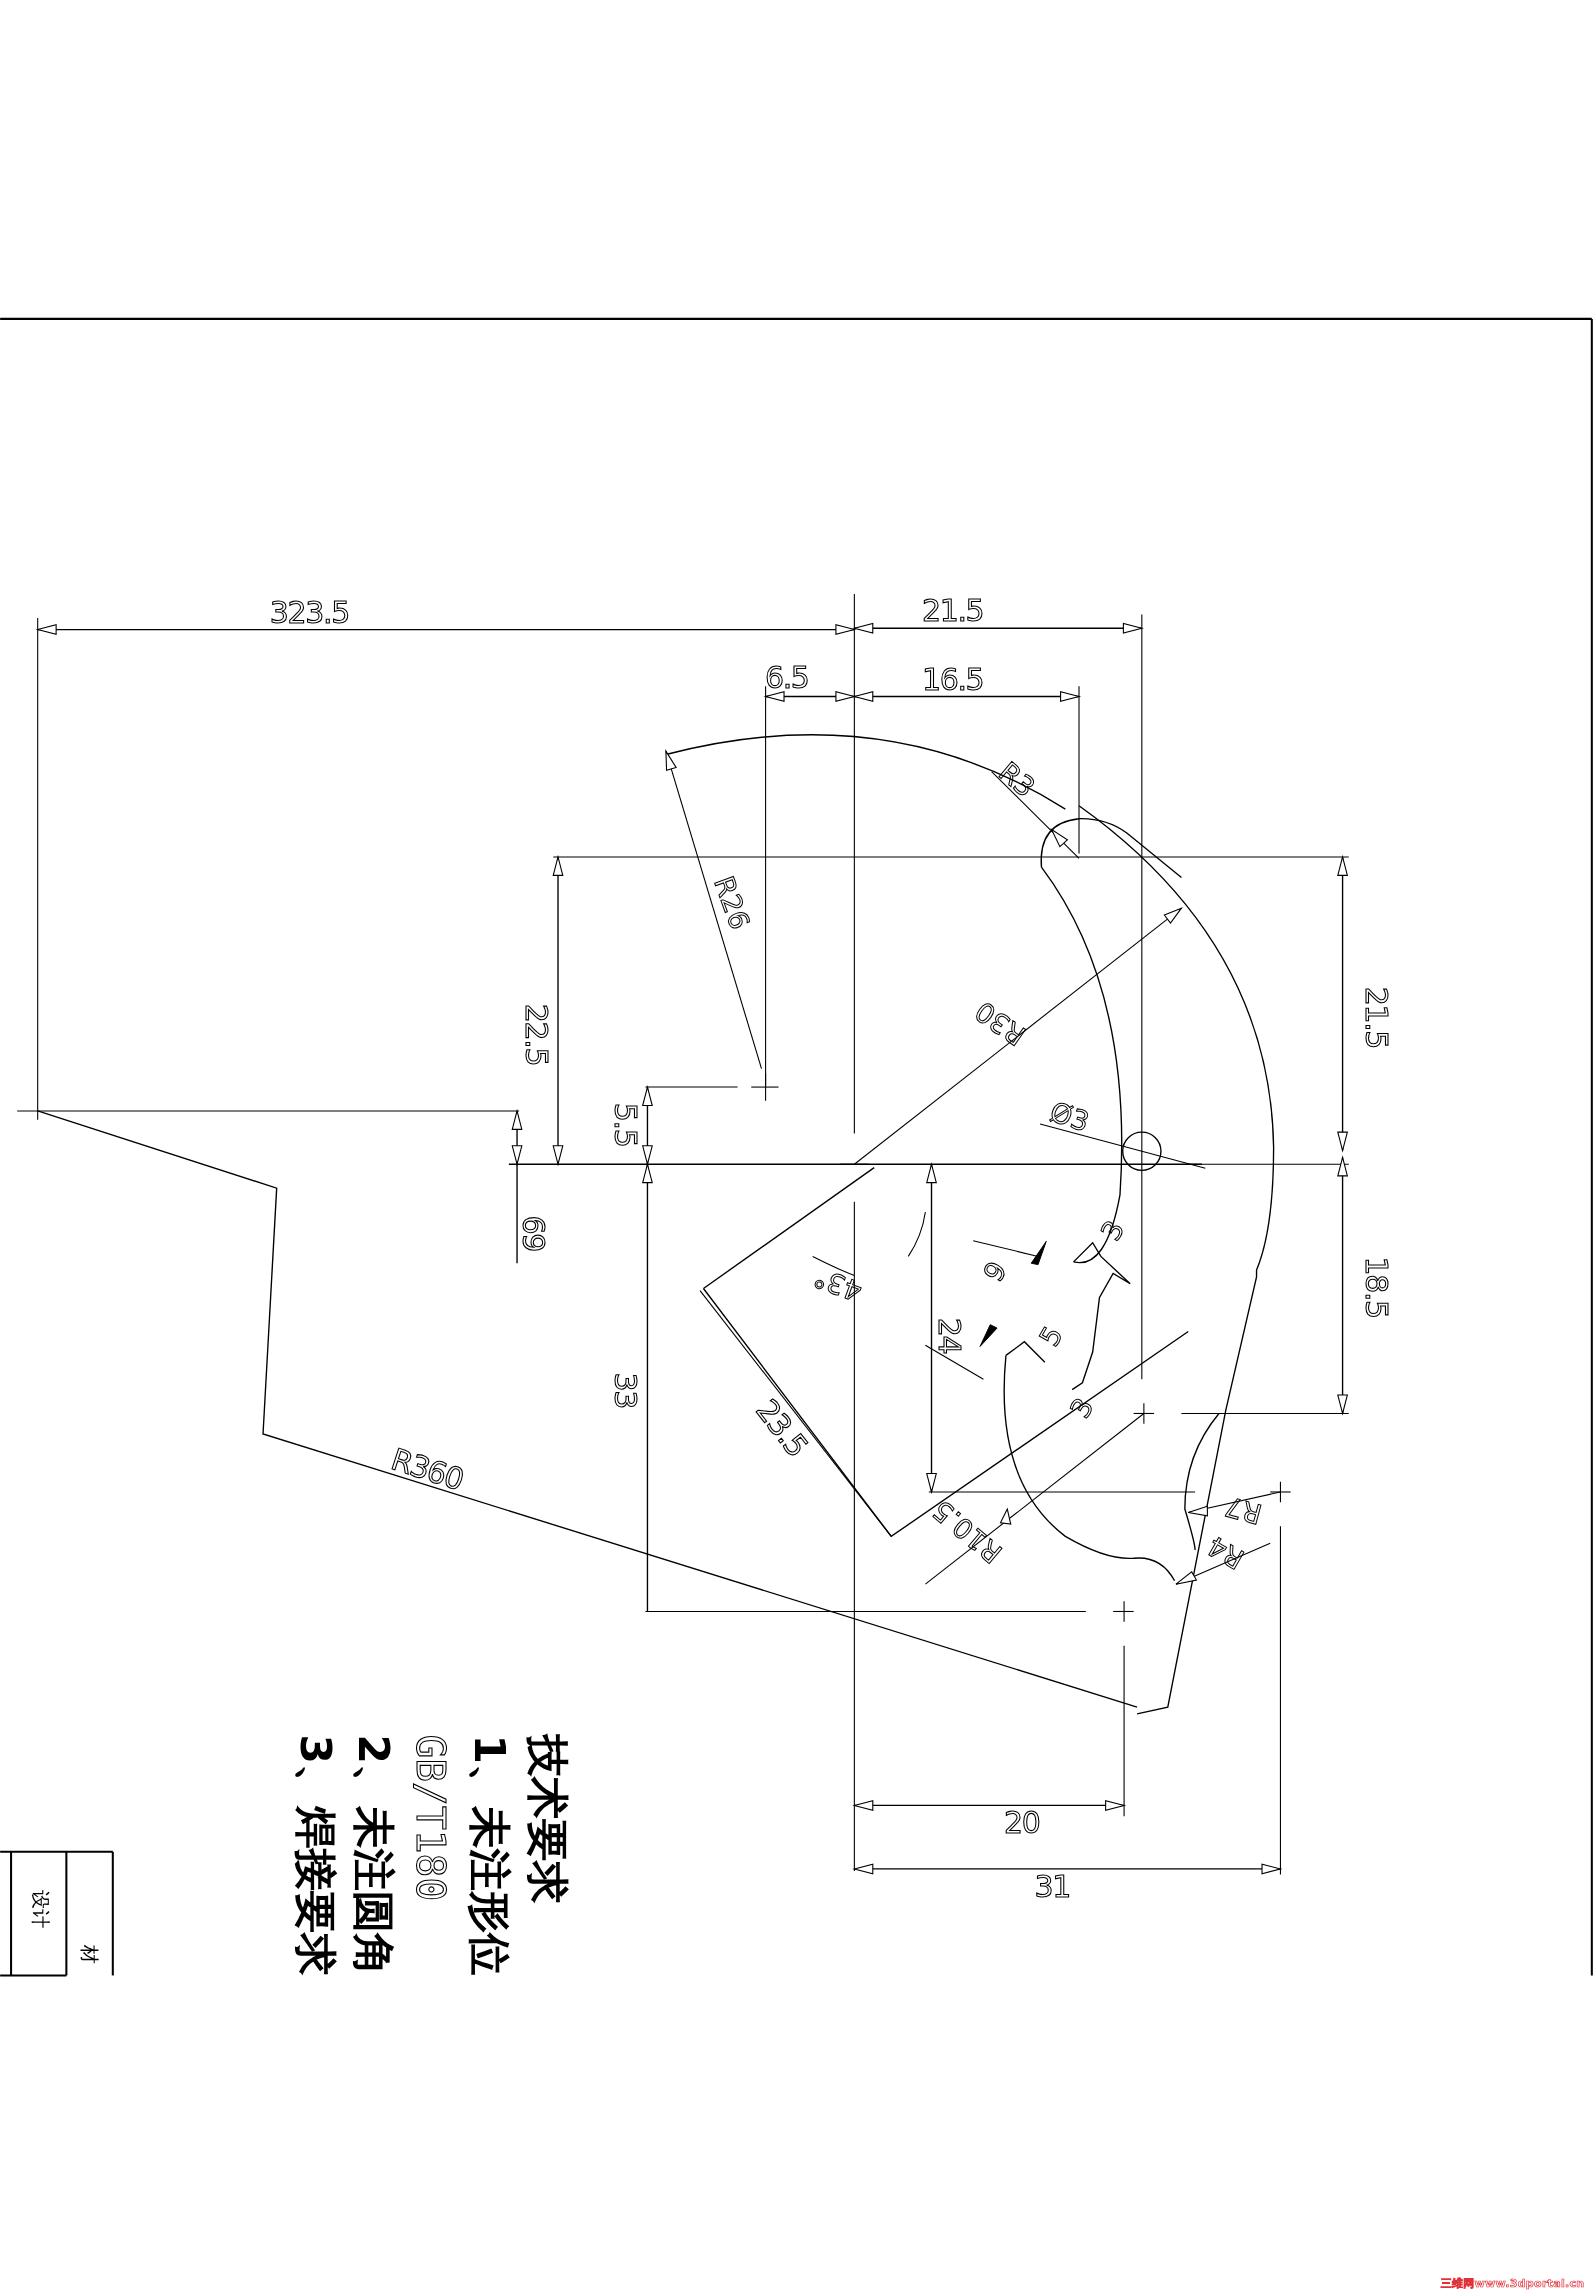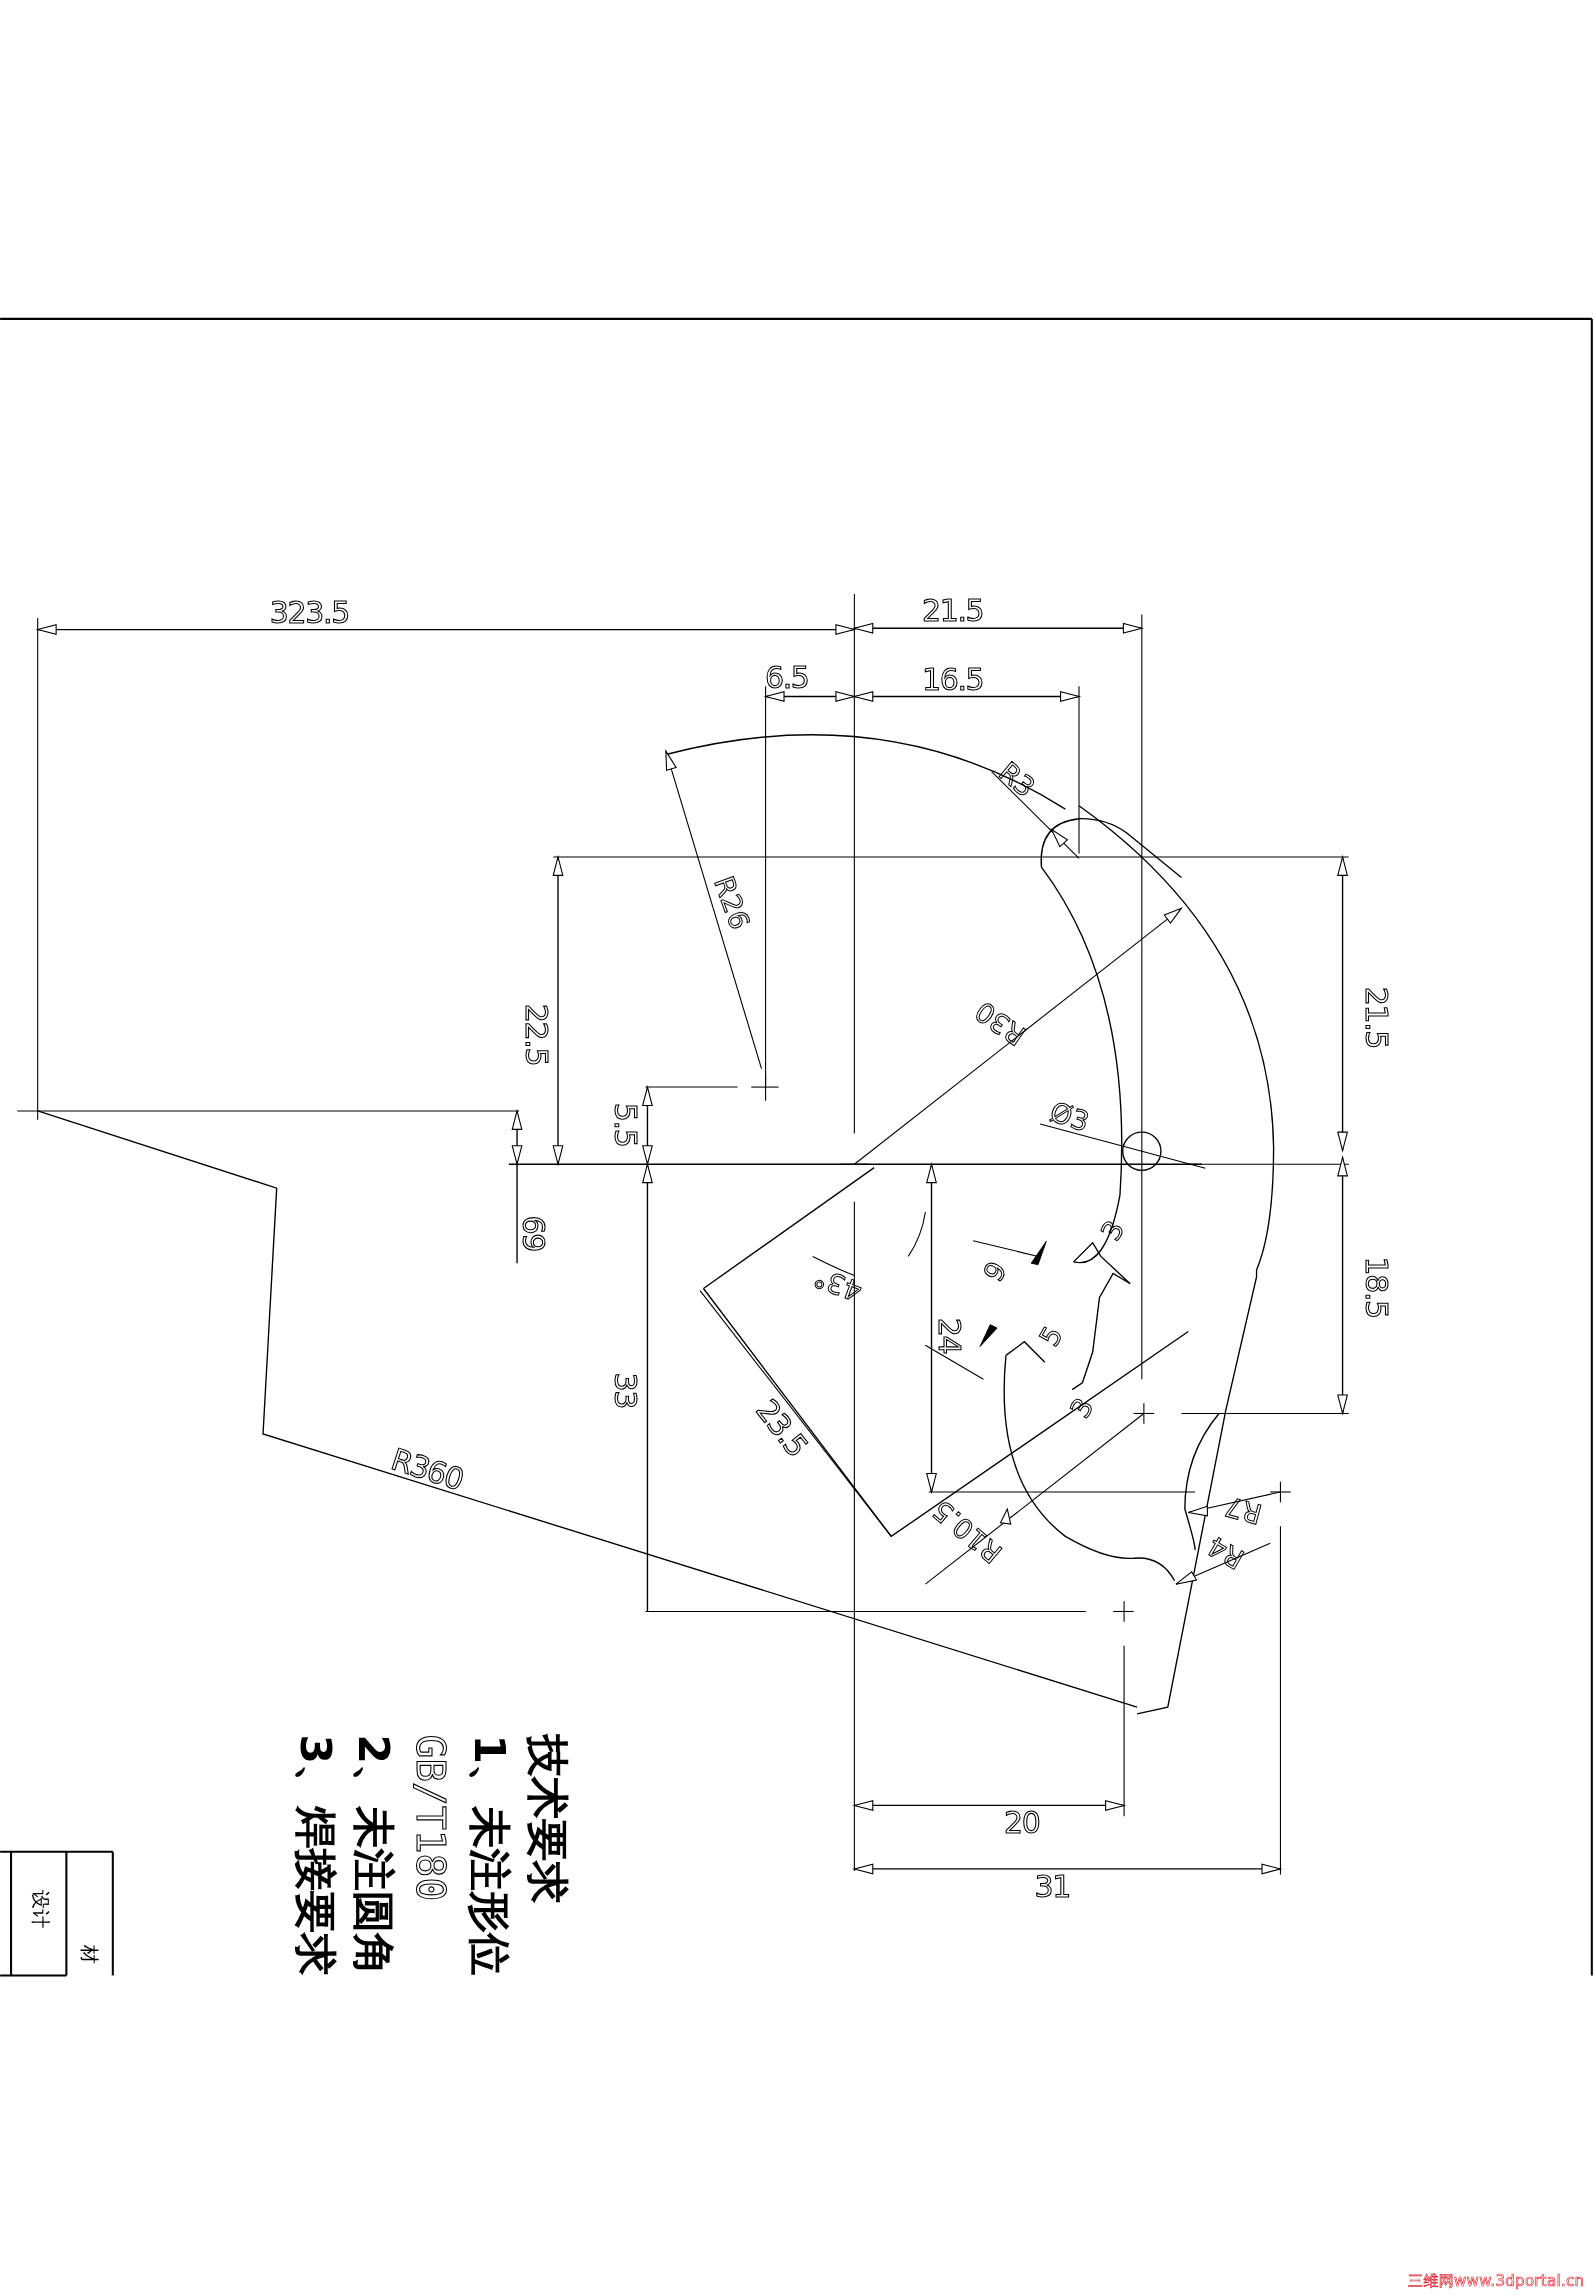--- a/index.html
+++ b/index.html
@@ -9,21 +9,21 @@
   .thin { stroke: #000; stroke-width: 1.6; fill: none; }
   .frame { stroke: #000; stroke-width: 3; fill: none; }
   .arrow { stroke: #000; stroke-width: 1.6; fill: #fff; }
   .arrow-solid { stroke: #000; stroke-width: 1.4; fill: #000; }
   .dimtxt { font-family: "DejaVu Sans", sans-serif; font-size: 44px; fill: none; stroke: #000; stroke-width: 1.6; letter-spacing: -2px; }
   .dimtxt-s { font-family: "DejaVu Sans", sans-serif; font-size: 40px; fill: none; stroke: #000; stroke-width: 1.5; }
   .cjk { font-family: "DejaVu Sans", sans-serif; font-size: 62px; fill: #000; font-weight: bold; }
   .cjk-num { font-family: "DejaVu Sans Mono", monospace; font-size: 58px; fill: none; stroke: #000; stroke-width: 1.6; }
   .tb { font-family: "DejaVu Sans", sans-serif; font-size: 28px; fill: #000; }
   #watermark { position: absolute; right: 9.6px; bottom: 4.1px; font-family: "DejaVu Sans", sans-serif;
-    font-size: 15px; font-weight: normal; color: #fff; -webkit-text-stroke: 0.7px #e0303a; letter-spacing: 0.3px; }
+    font-size: 11px; font-weight: bold; color: #fff; -webkit-text-stroke: 0.7px #e0303a; letter-spacing: 0.3px; }
 </style>
 </head>
 <body>
 
 <svg id="drawing" viewBox="0 0 2334 3361" xmlns="http://www.w3.org/2000/svg">
 
   <g>
     <line class="frame" x1="0" y1="467" x2="2331" y2="467"></line>
     <line class="frame" x1="2331" y1="467" x2="2331" y2="2893"></line>
   </g>

